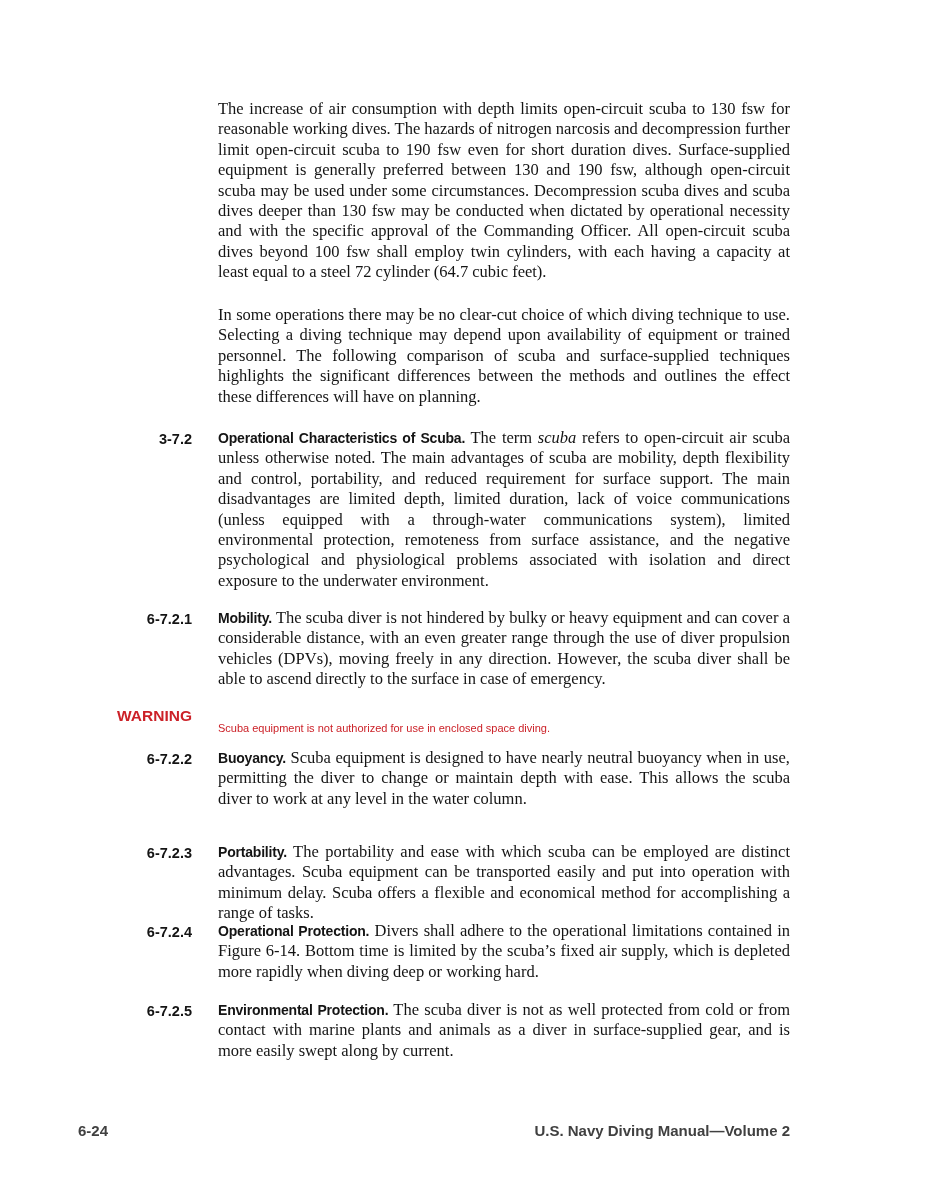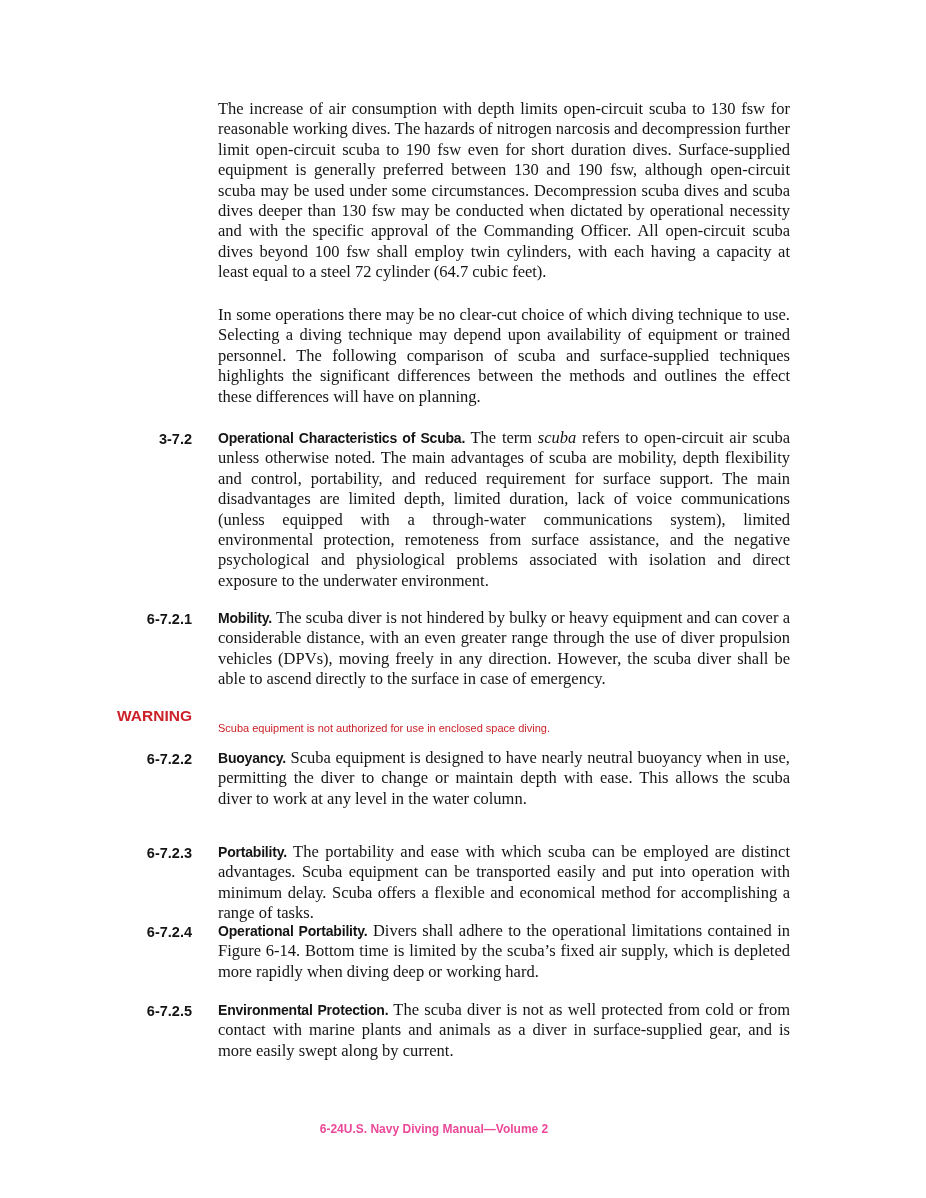--- a/index.html
+++ b/index.html
@@ -59,25 +59,25 @@
     font-size: 11px;
     line-height: 19px;
     margin-top: 12px;
   }
   .footer {
     position: absolute;
     top: 1122px;
     left: 78px;
     width: 712px; 
     display: flex;
-    justify-content: center;
+    justify-content: space-between;
     font-family: "Liberation Sans", sans-serif;
     font-weight: 700;
-    font-size: 12px;
-    color: #ec4899;
+    font-size: 15px;
+    color: #404040;
   }
   .em { font-style: italic; }
 </style>
 </head>
 <body>
 
 <div class="page">
 
   <div class="block" style="top: 99px;">
     <div class="body-col">The increase of air consumption with depth limits open-circuit scuba to 130 fsw for reasonable working dives. The hazards of nitrogen narcosis and decompression further limit open-circuit scuba to 190 fsw even for short duration dives. Surface-supplied equipment is generally preferred between 130 and 190 fsw, although open-circuit scuba may be used under some circumstances. Decompression scuba dives and scuba dives deeper than 130 fsw may be conducted when dictated by operational necessity and with the specific approval of the Commanding Officer. All open-circuit scuba dives beyond 100 fsw shall employ twin cylinders, with each having a capacity at least equal to a steel 72 cylinder (64.7 cubic feet).</div>
@@ -107,21 +107,21 @@
     <div class="body-col"><span class="sec-heading">Buoyancy.</span> <span>Scuba equipment is designed to have nearly neutral buoyancy when in use, permitting the diver to change or maintain depth with ease. This allows the scuba diver to work at any level in the water column.</span></div>
   </div>
 
   <div class="block" style="top: 842px;">
     <div class="sec-num lvl3">6-7.2.3</div>
     <div class="body-col"><span class="sec-heading">Portability.</span> <span>The portability and ease with which scuba can be employed are distinct advantages. Scuba equipment can be transported easily and put into operation with minimum delay. Scuba offers a flexible and economical method for accomplishing a range of tasks.</span></div>
   </div>
 
   <div class="block" style="top: 921px;">
     <div class="sec-num lvl3">6-7.2.4</div>
-    <div class="body-col"><span class="sec-heading">Operational Portability.</span> <span>Divers shall adhere to the operational limitations contained in Figure 6-14. Bottom time is limited by the scuba’s fixed air supply, which is depleted more rapidly when diving deep or working hard.</span></div>
+    <div class="body-col"><span class="sec-heading">Operational Protection.</span> <span>Divers shall adhere to the operational limitations contained in Figure 6-14. Bottom time is limited by the scuba’s fixed air supply, which is depleted more rapidly when diving deep or working hard.</span></div>
   </div>
 
   <div class="block" style="top: 1000px;">
     <div class="sec-num lvl3">6-7.2.5</div>
     <div class="body-col"><span class="sec-heading">Environmental Protection.</span> <span>The scuba diver is not as well protected from cold or from contact with marine plants and animals as a diver in surface-supplied gear, and is more easily swept along by current.</span></div>
   </div>
 
   <div class="footer">
     <span>6-24</span>
     <span>U.S. Navy Diving Manual—Volume 2</span>

